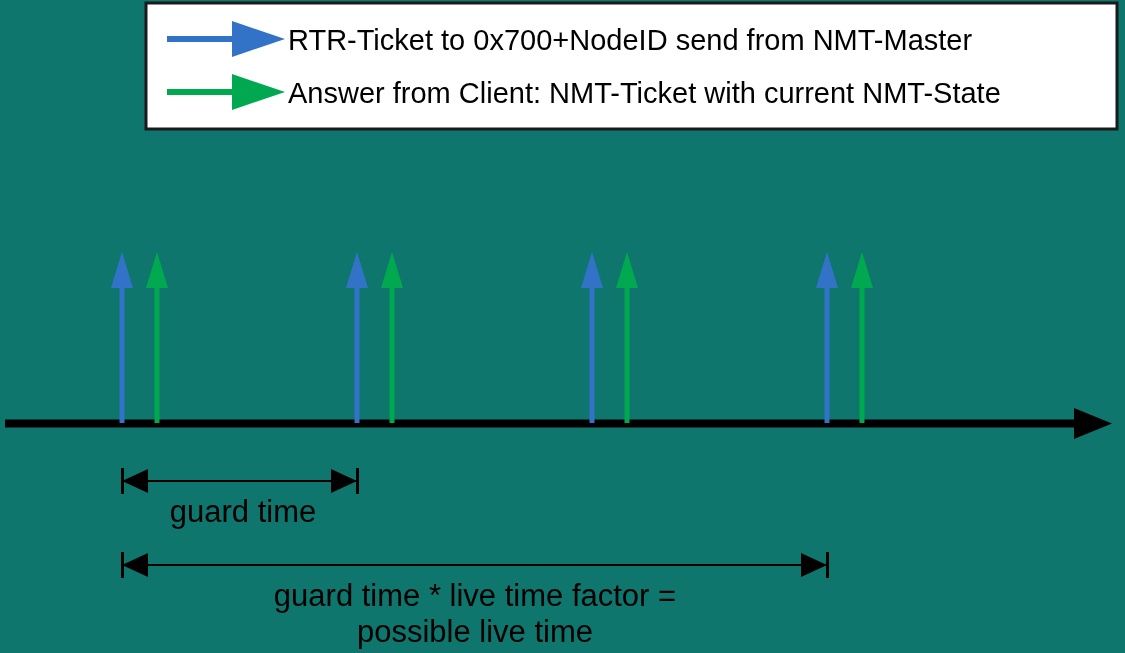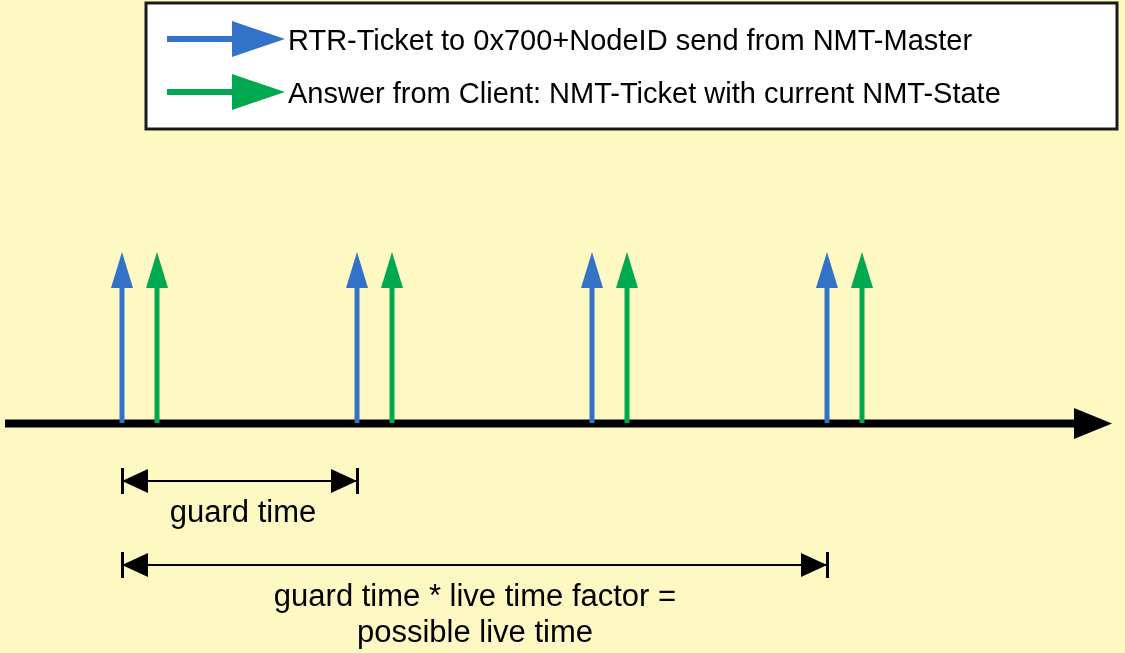--- a/index.html
+++ b/index.html
@@ -8,21 +8,21 @@
     background: #ffffff;
   }
   body {
     font-family: "Liberation Sans", sans-serif;
     color: #000000;
   }
   #canvas {
     position: relative;
     width: 1125px;
     height: 653px;
-    background: #fef9c3;
+    background: #0f766e;
     overflow: hidden;
   }
   #diagram-svg {
     position: absolute;
     left: 0;
     top: 0;
     width: 1125px;
     height: 653px;
   }
   .legend-text {

